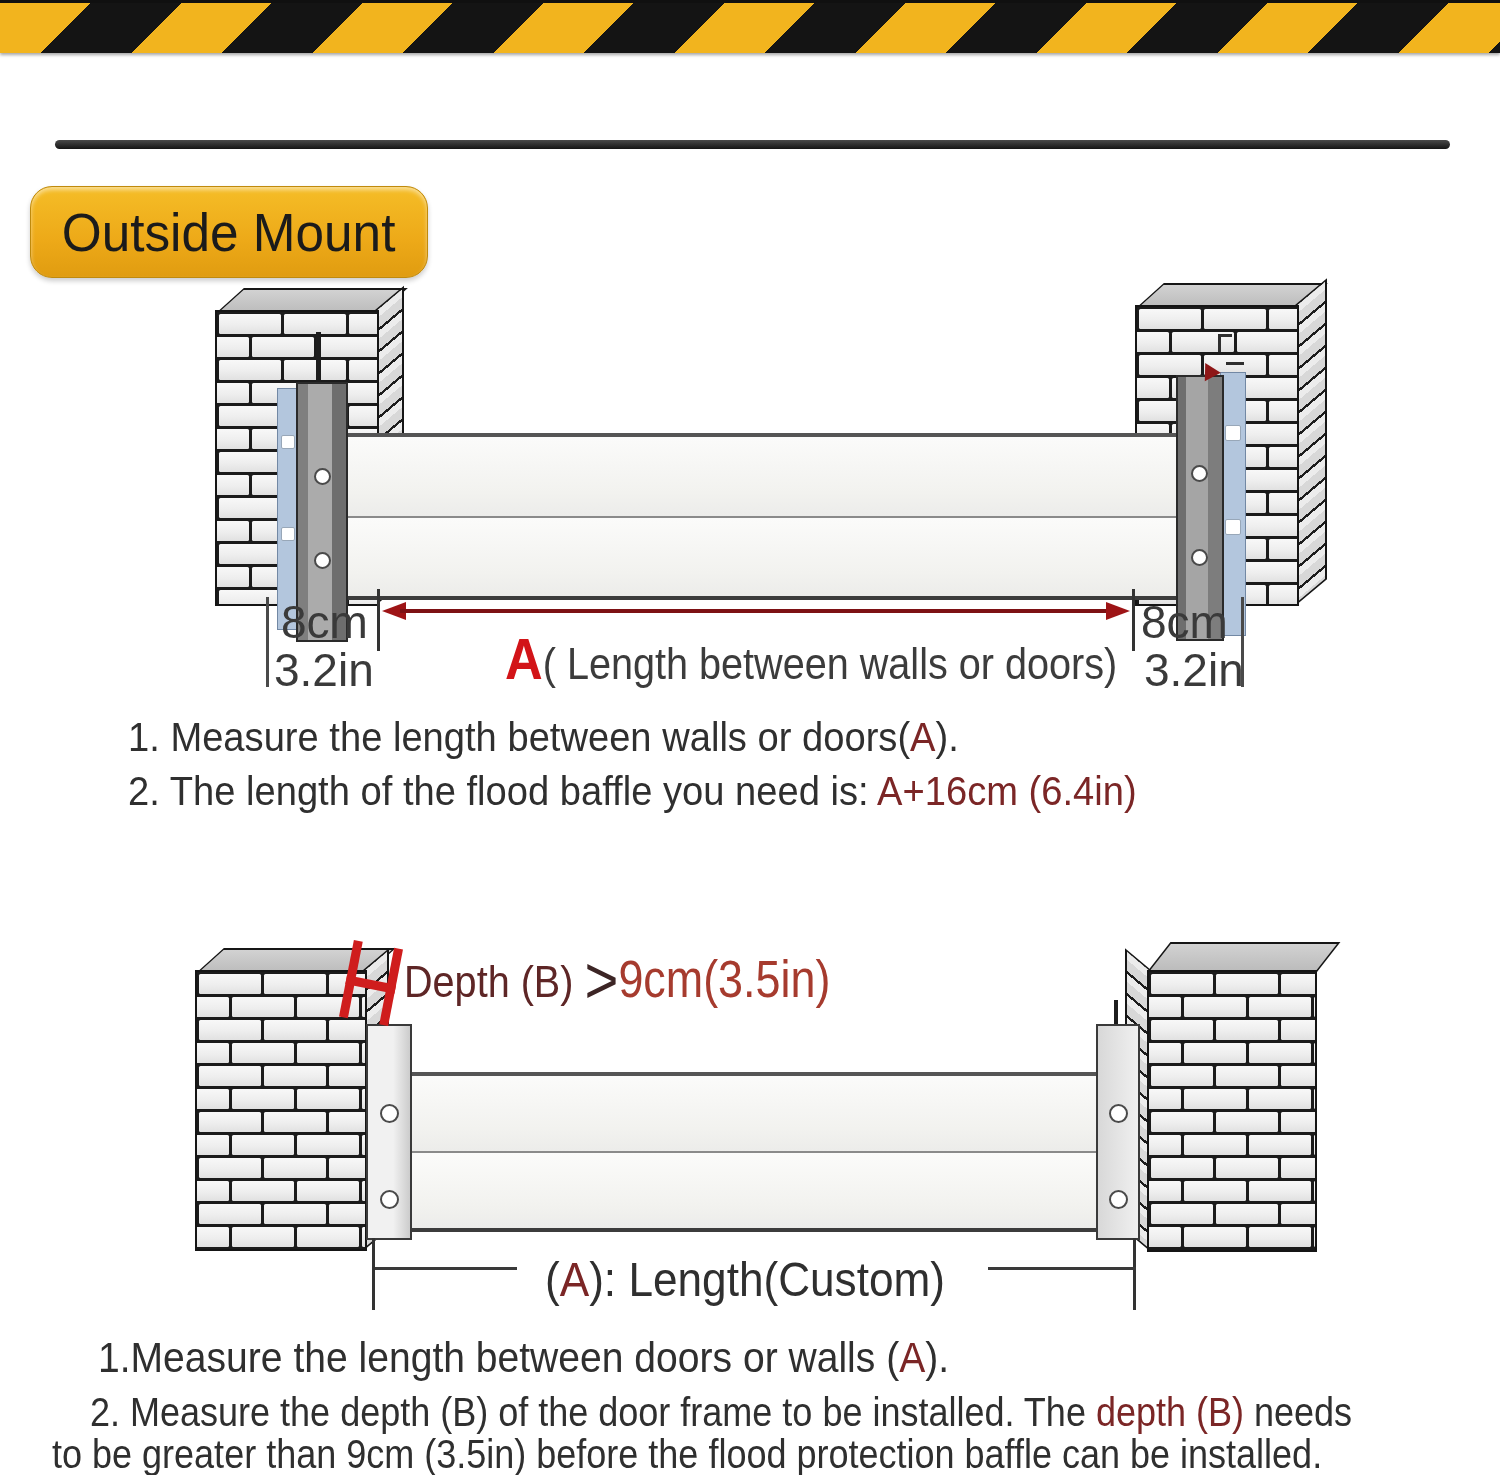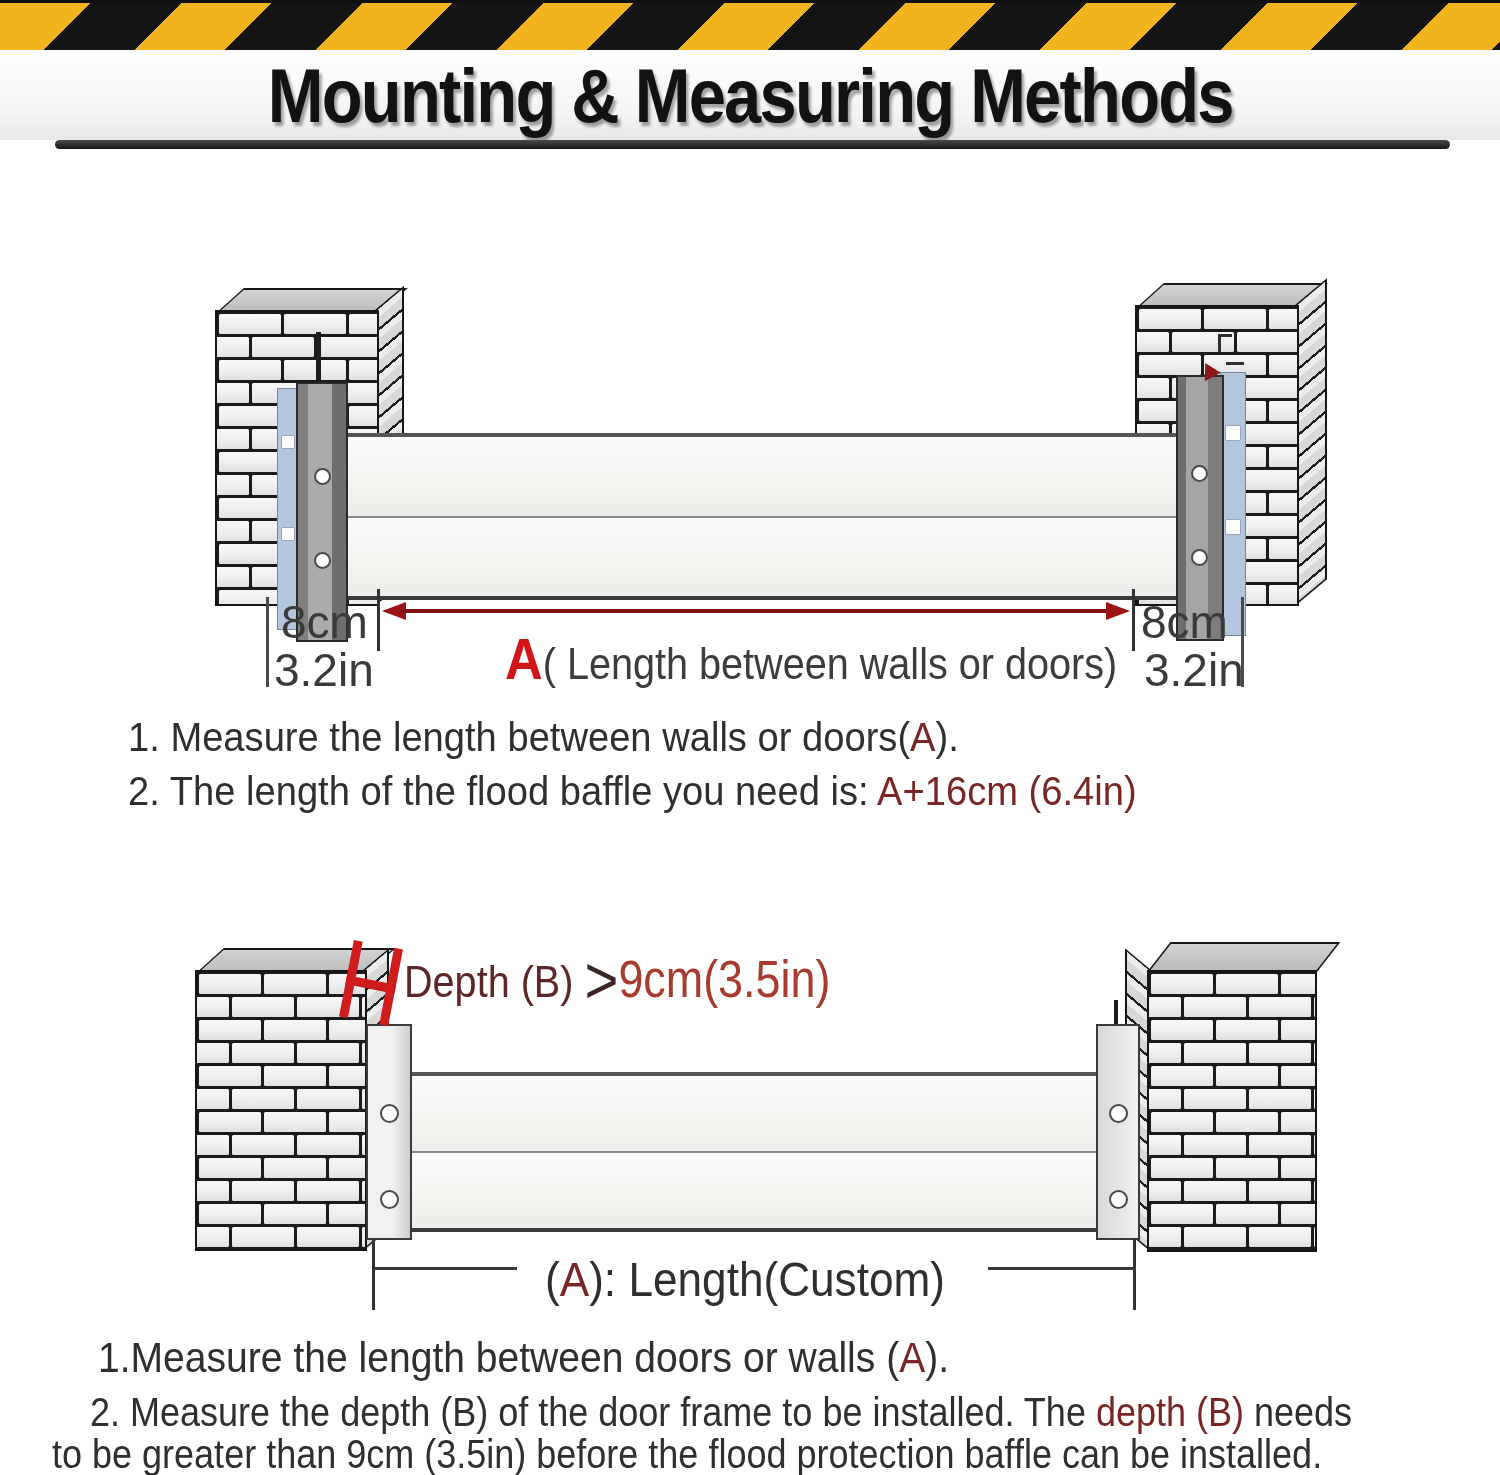--- a/index.html
+++ b/index.html
@@ -84,25 +84,25 @@
     border-left:9px solid transparent;border-right:9px solid transparent;
     border-bottom:16px solid #8e1616;transform:rotate(-28deg);}
   .brick-mark{position:absolute;z-index:3;background:#2f2f2f;}
 </style>
 </head>
 <body>
 
 <div class="canvas">
 
   <div class="caution-stripe"></div>
-  <div class="title-band">
-    <div class="page-title">Mounting &amp; Measuring Methods</div>
-  </div>
   <div class="title-underline"></div>
 
+  <div class="pill" style="top:186px;">
+    <span>Outside Mount</span>
+  </div>
 
   <div class="cap-face" style="left:215px;top:288px;width:160px;height:22px;transform:skewX(-48deg);transform-origin:left bottom;"></div>
   <div class="side-face" style="left:375px;top:310px;width:25px;height:292px;transform:skewY(-40deg);transform-origin:left top;"></div>
   <div class="brick-face" style="left:215px;top:310px;width:160px;height:292px;">
       <i style="left:2px;top:2px;width:62px;height:20px"></i>
       <i style="left:67px;top:2px;width:62px;height:20px"></i>
       <i style="left:132px;top:2px;width:62px;height:20px"></i>
       <i style="left:-30px;top:25px;width:62px;height:20px"></i>
       <i style="left:35px;top:25px;width:62px;height:20px"></i>
       <i style="left:100px;top:25px;width:62px;height:20px"></i>

